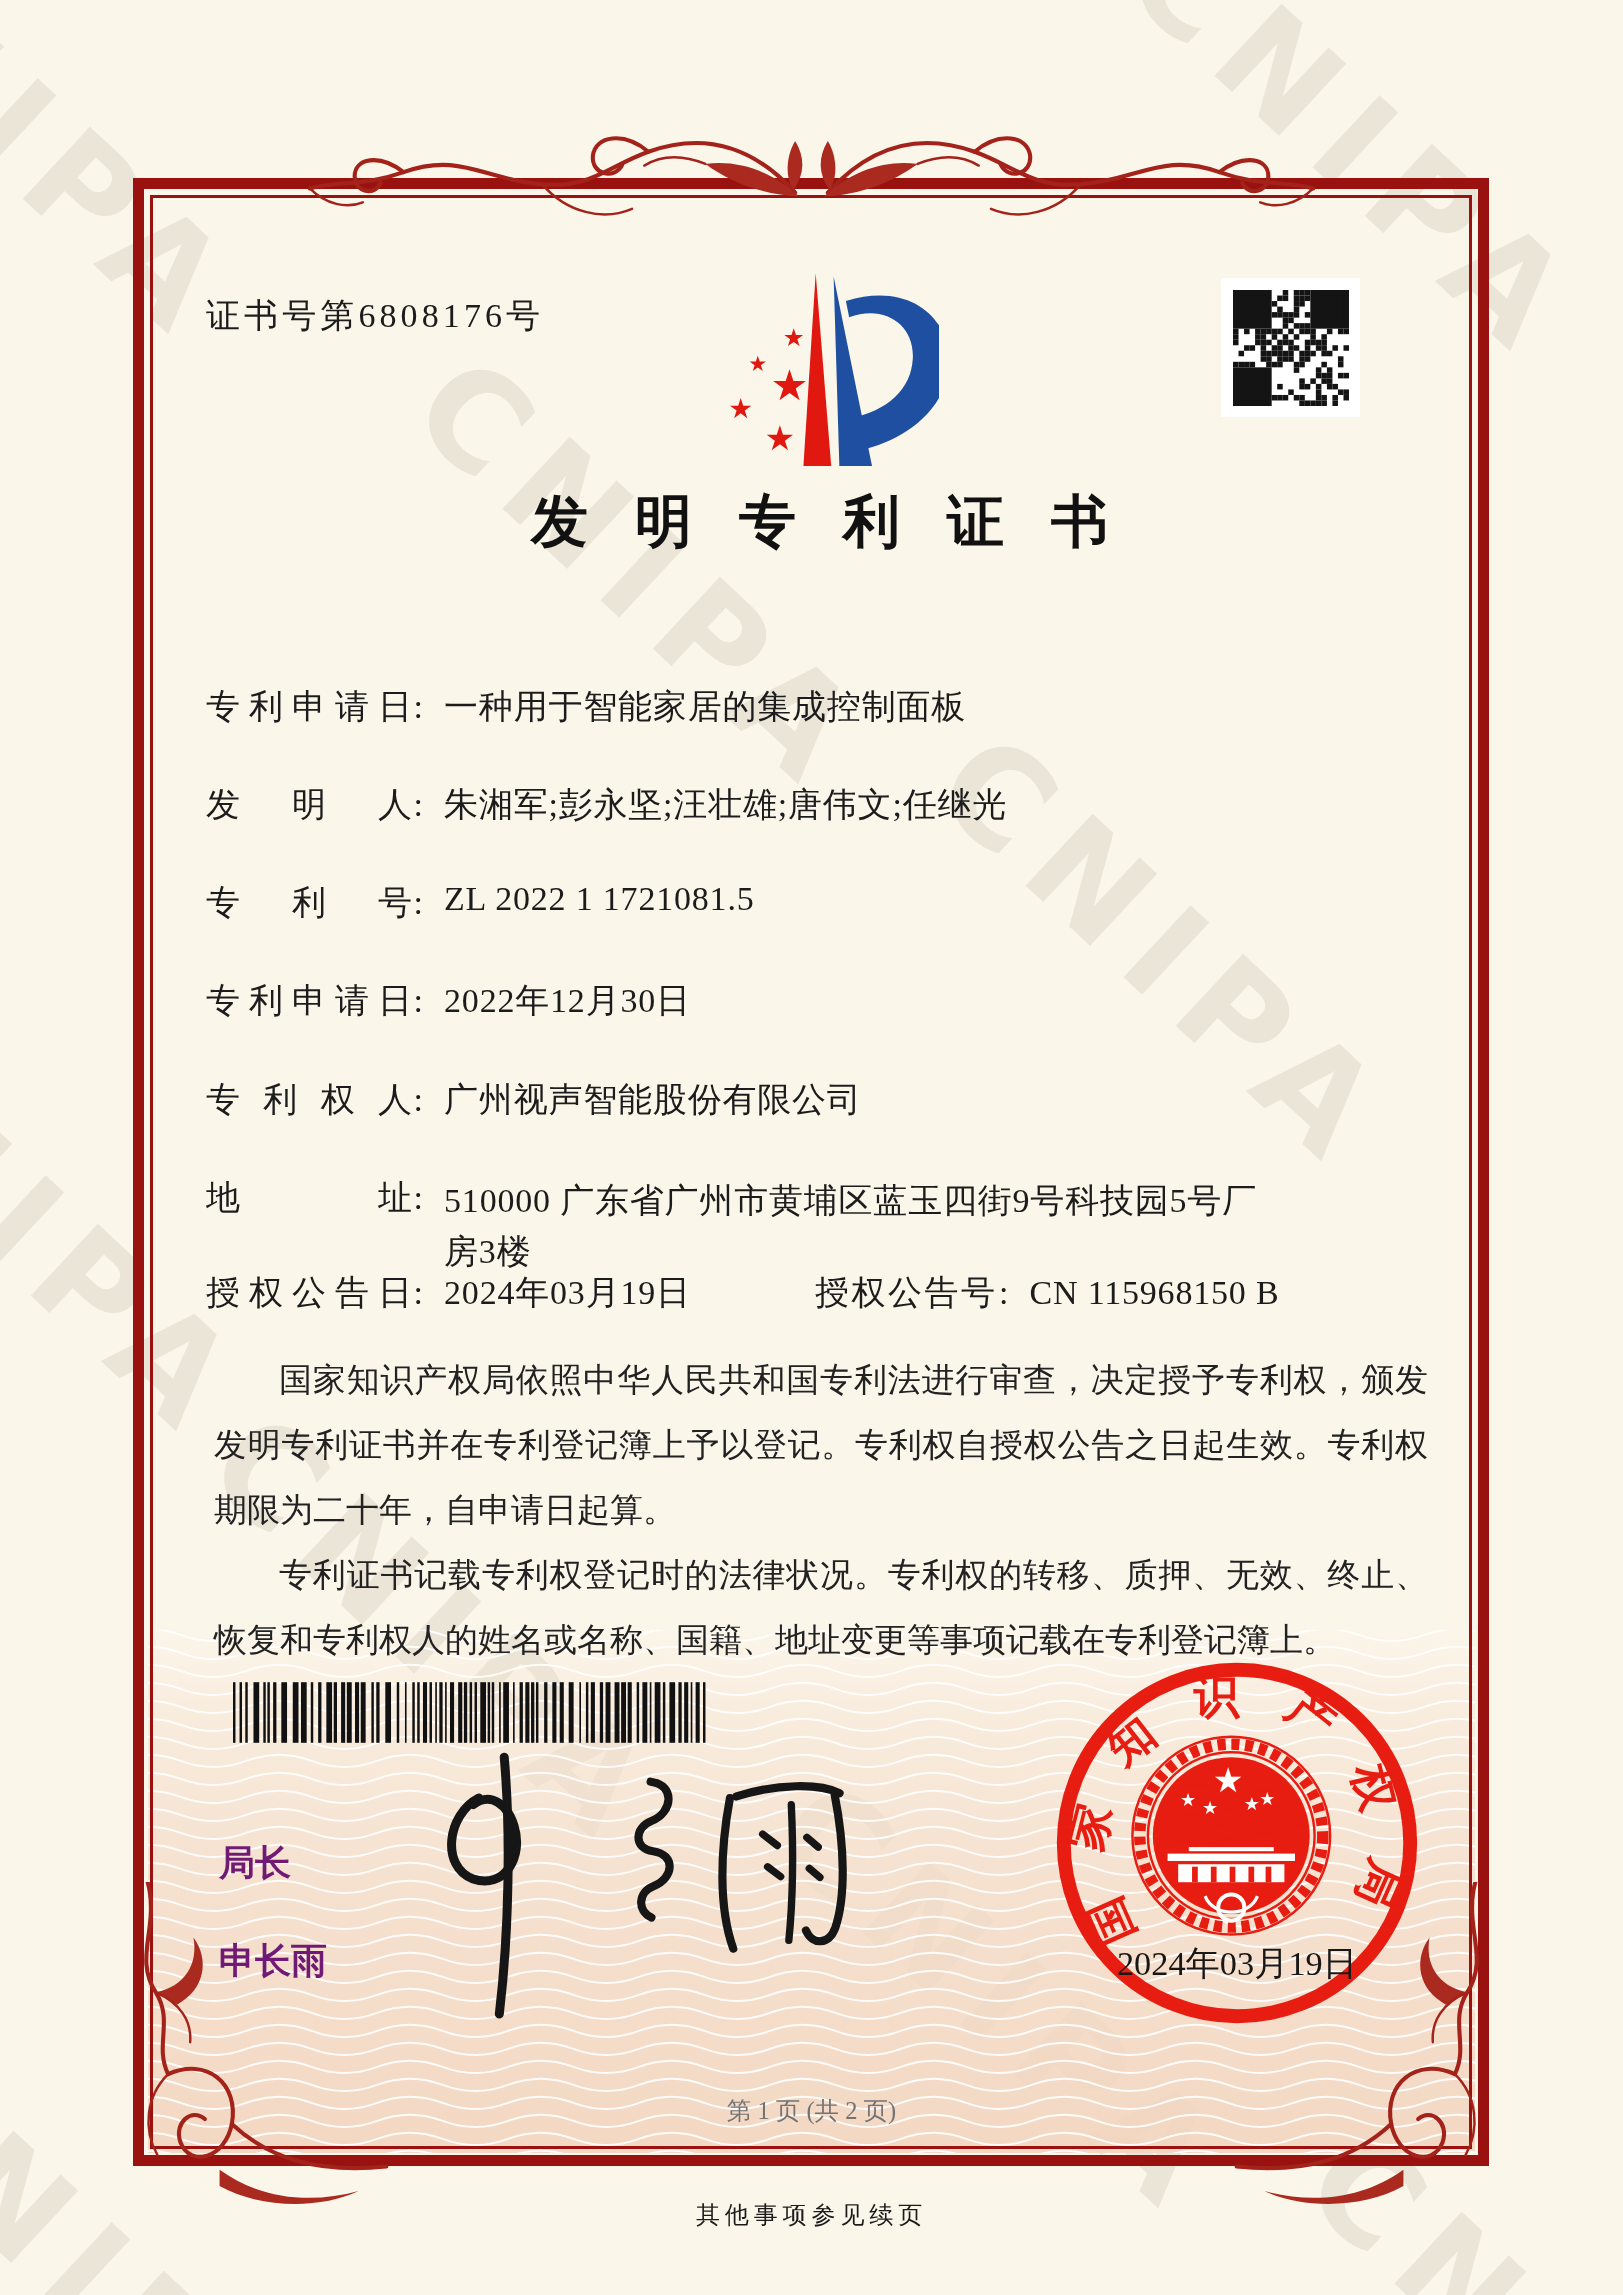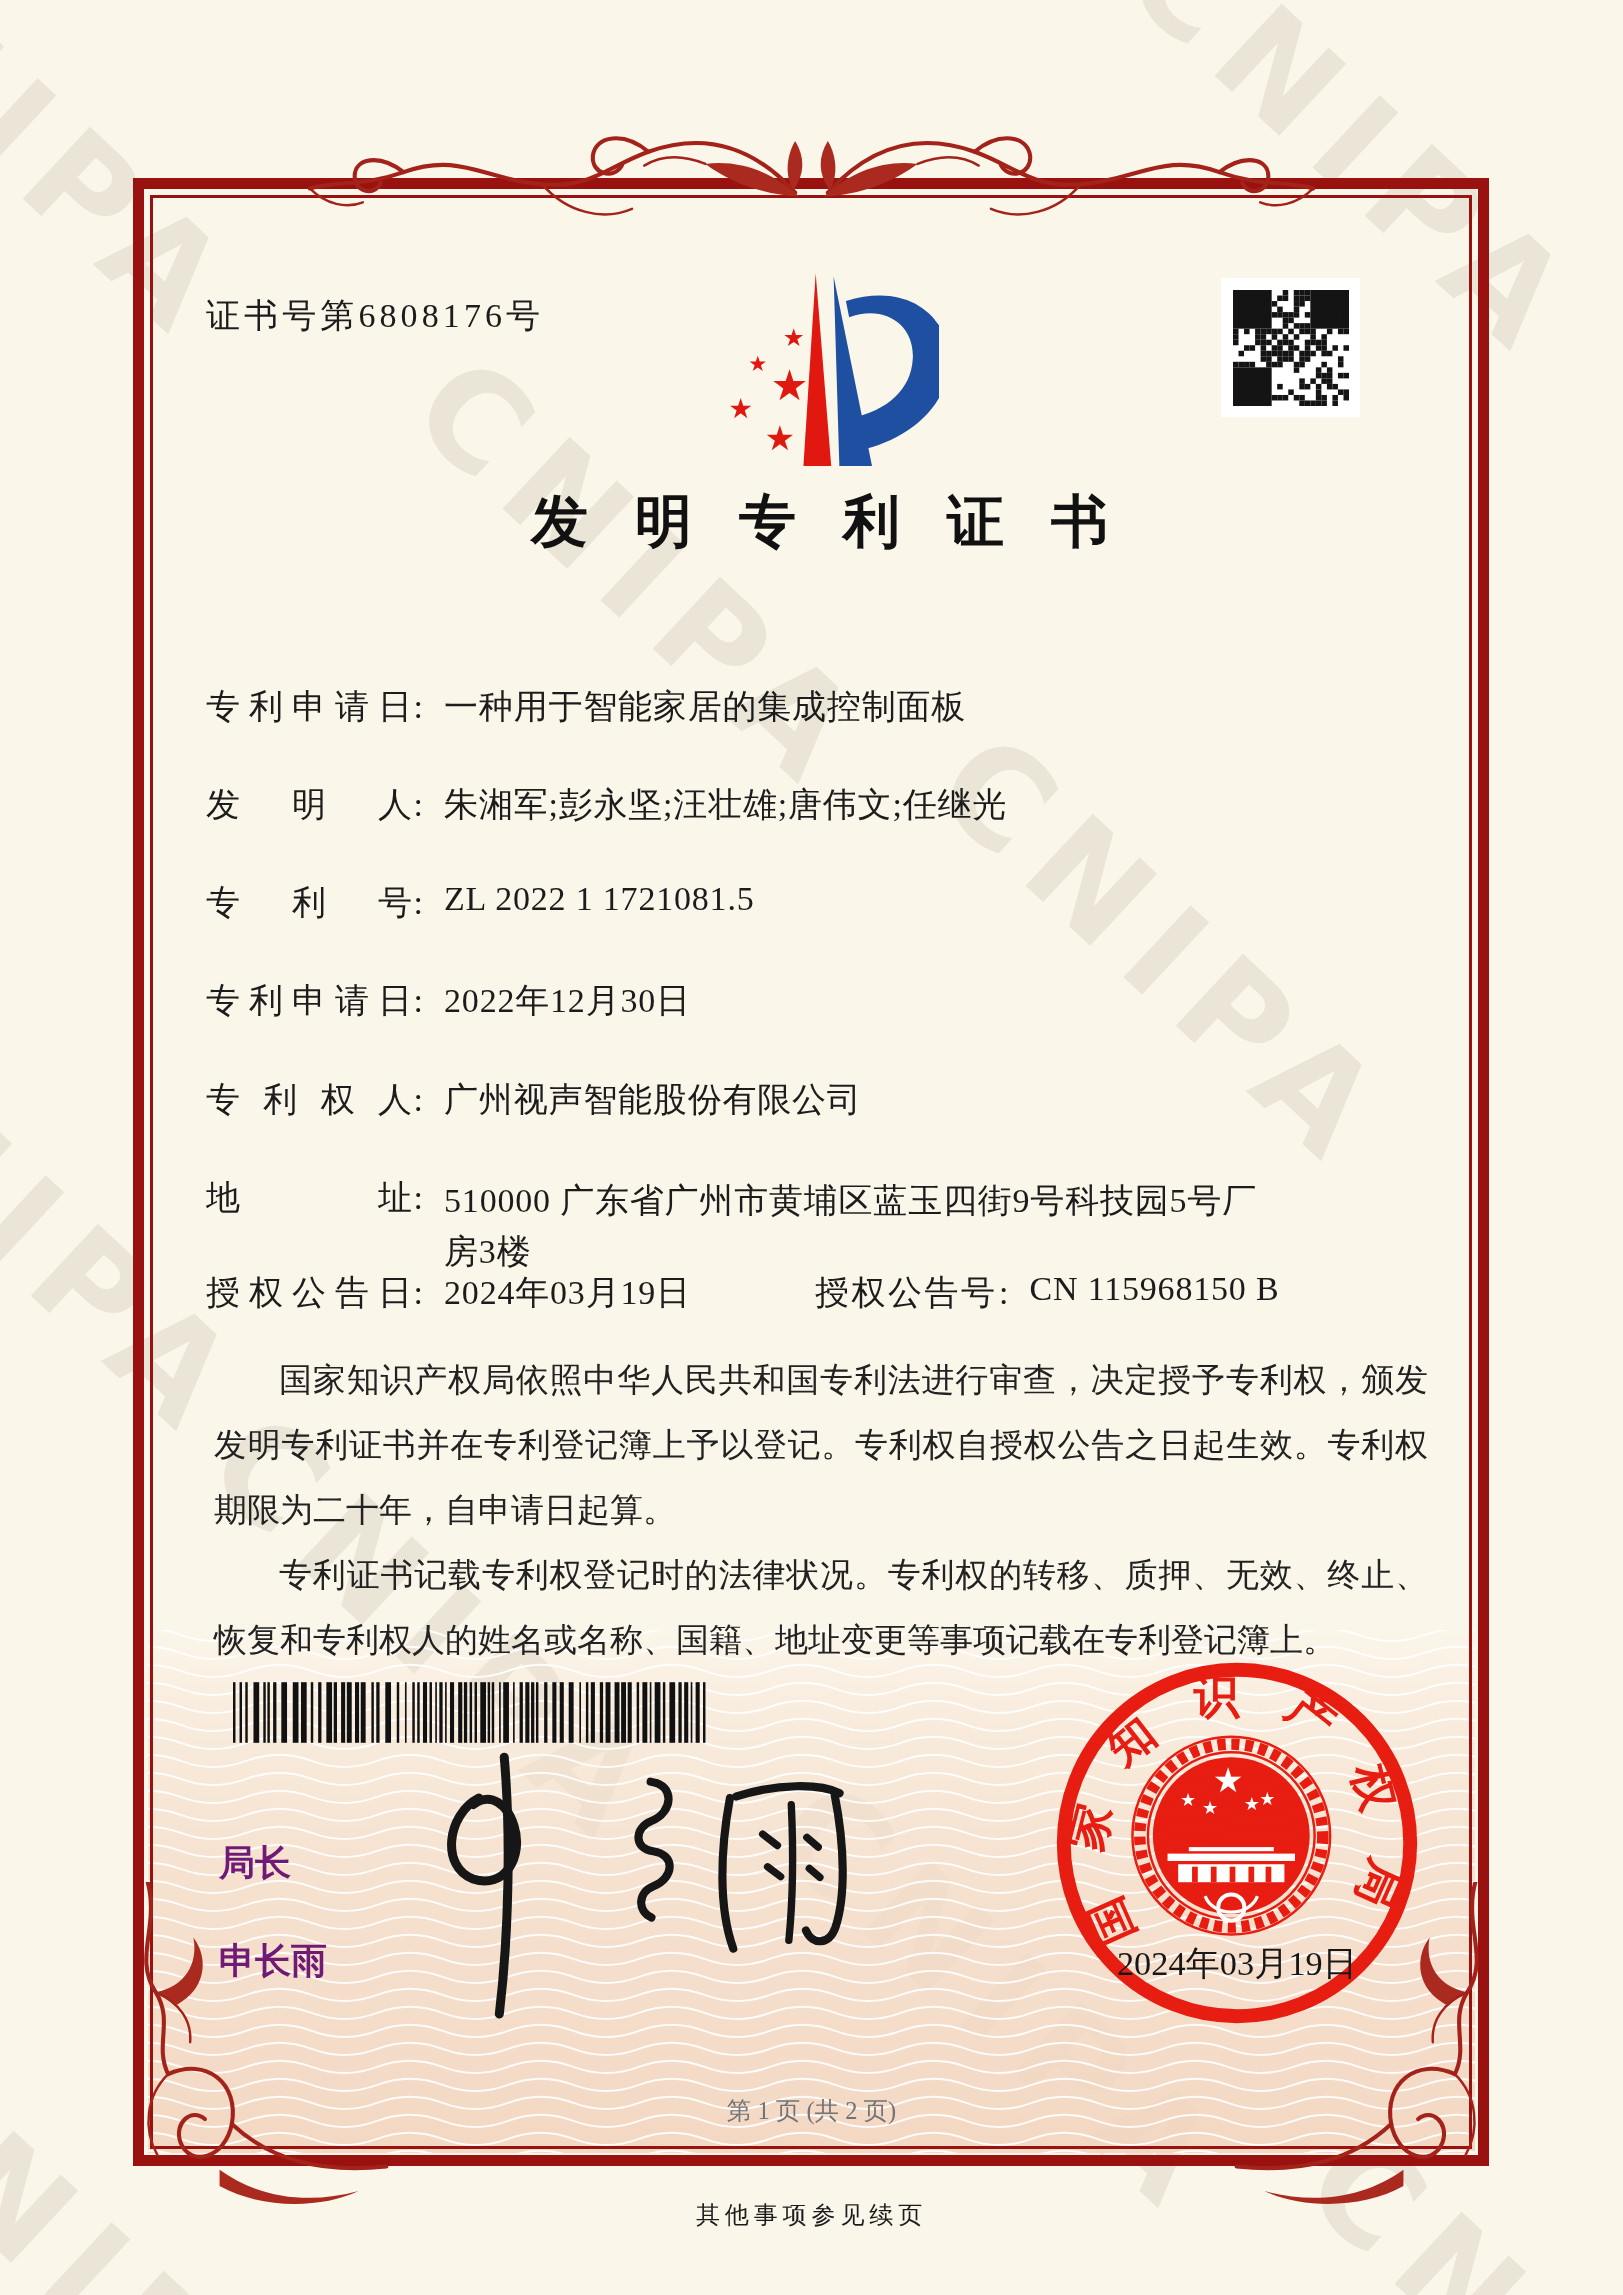--- a/index.html
+++ b/index.html
@@ -65,21 +65,21 @@
   }
 
   
   .fields { position:absolute; left:206px; top:0; width:1219px; z-index:5; font-size:34px; }
   .frow { position:absolute; left:0; display:flex; align-items:flex-start; white-space:nowrap; }
   .flabel { flex:0 0 auto; }
   .jt { display:inline-block; width:206px; text-align:justify; text-align-last:justify; }
   .colon { display:inline-block; margin-left:1.6px; }
   .fvalue { margin-left:21px; letter-spacing:0.8px; }
   .fvalue.wrap { white-space:normal; width:826px; line-height:51px; }
-  .grant-right { position:absolute; left:609px; top:0; display:flex; }
+  .grant-right { position:absolute; left:609px; top:0; display:flex;align-items:center; }
   .g2t { width:auto; letter-spacing:2.5px; }
 
   
   .body-text {
     position:absolute; left:214px; top:1348px; width:1214px; z-index:5;
     font-size:33px; line-height:65px; color:#222; text-align:justify;
   }
   .body-text p { text-indent:65px; }
 
   

